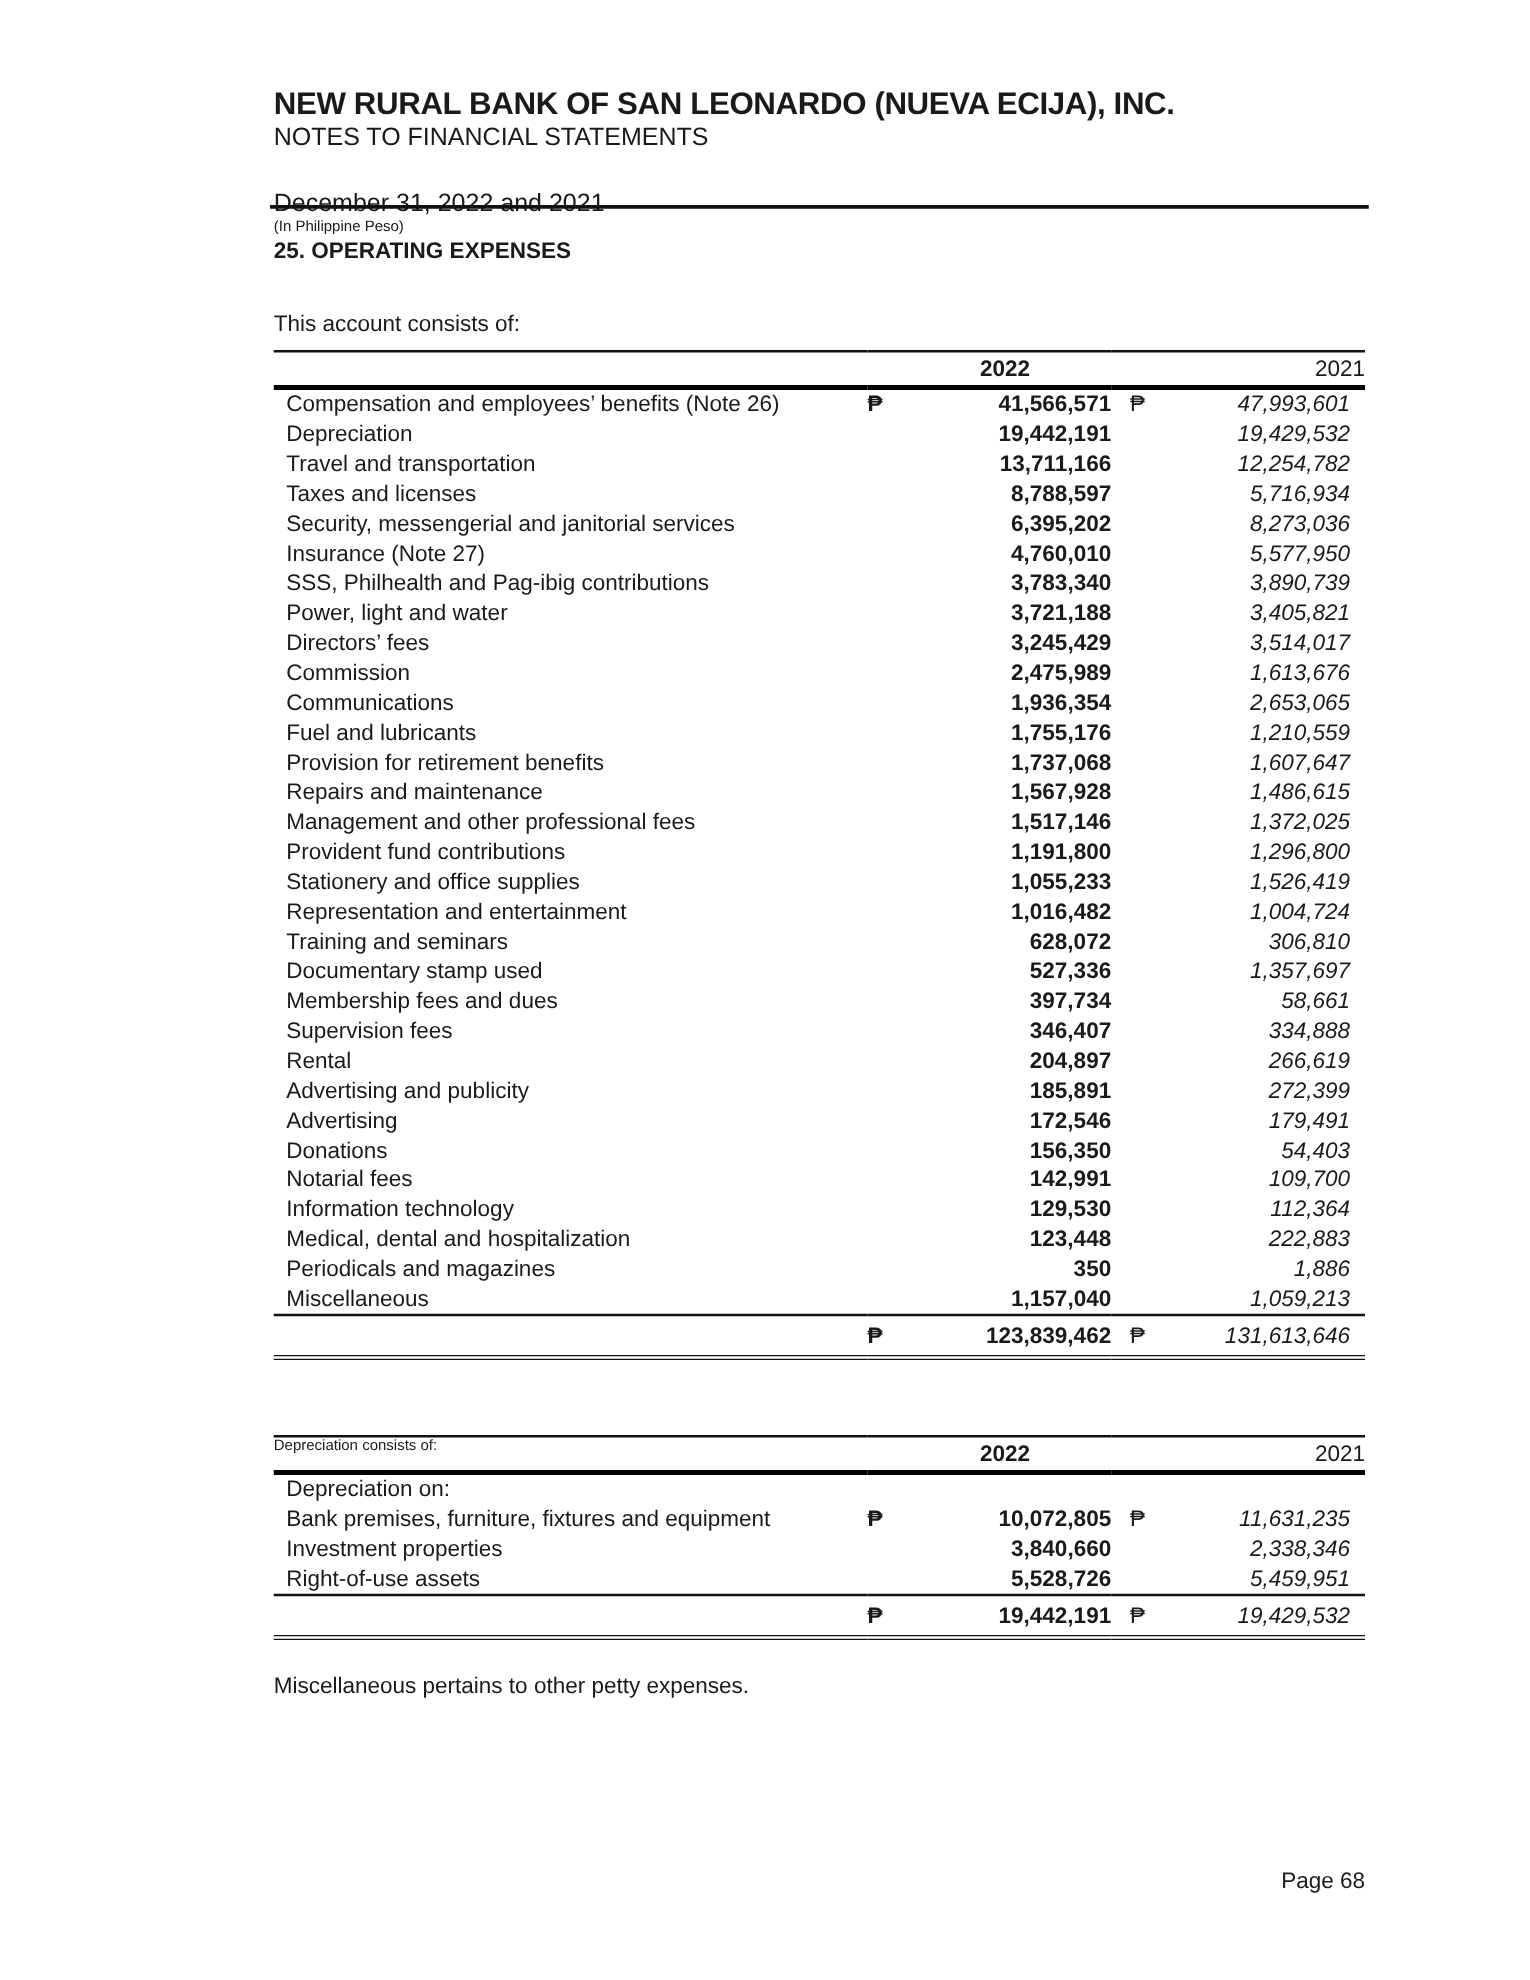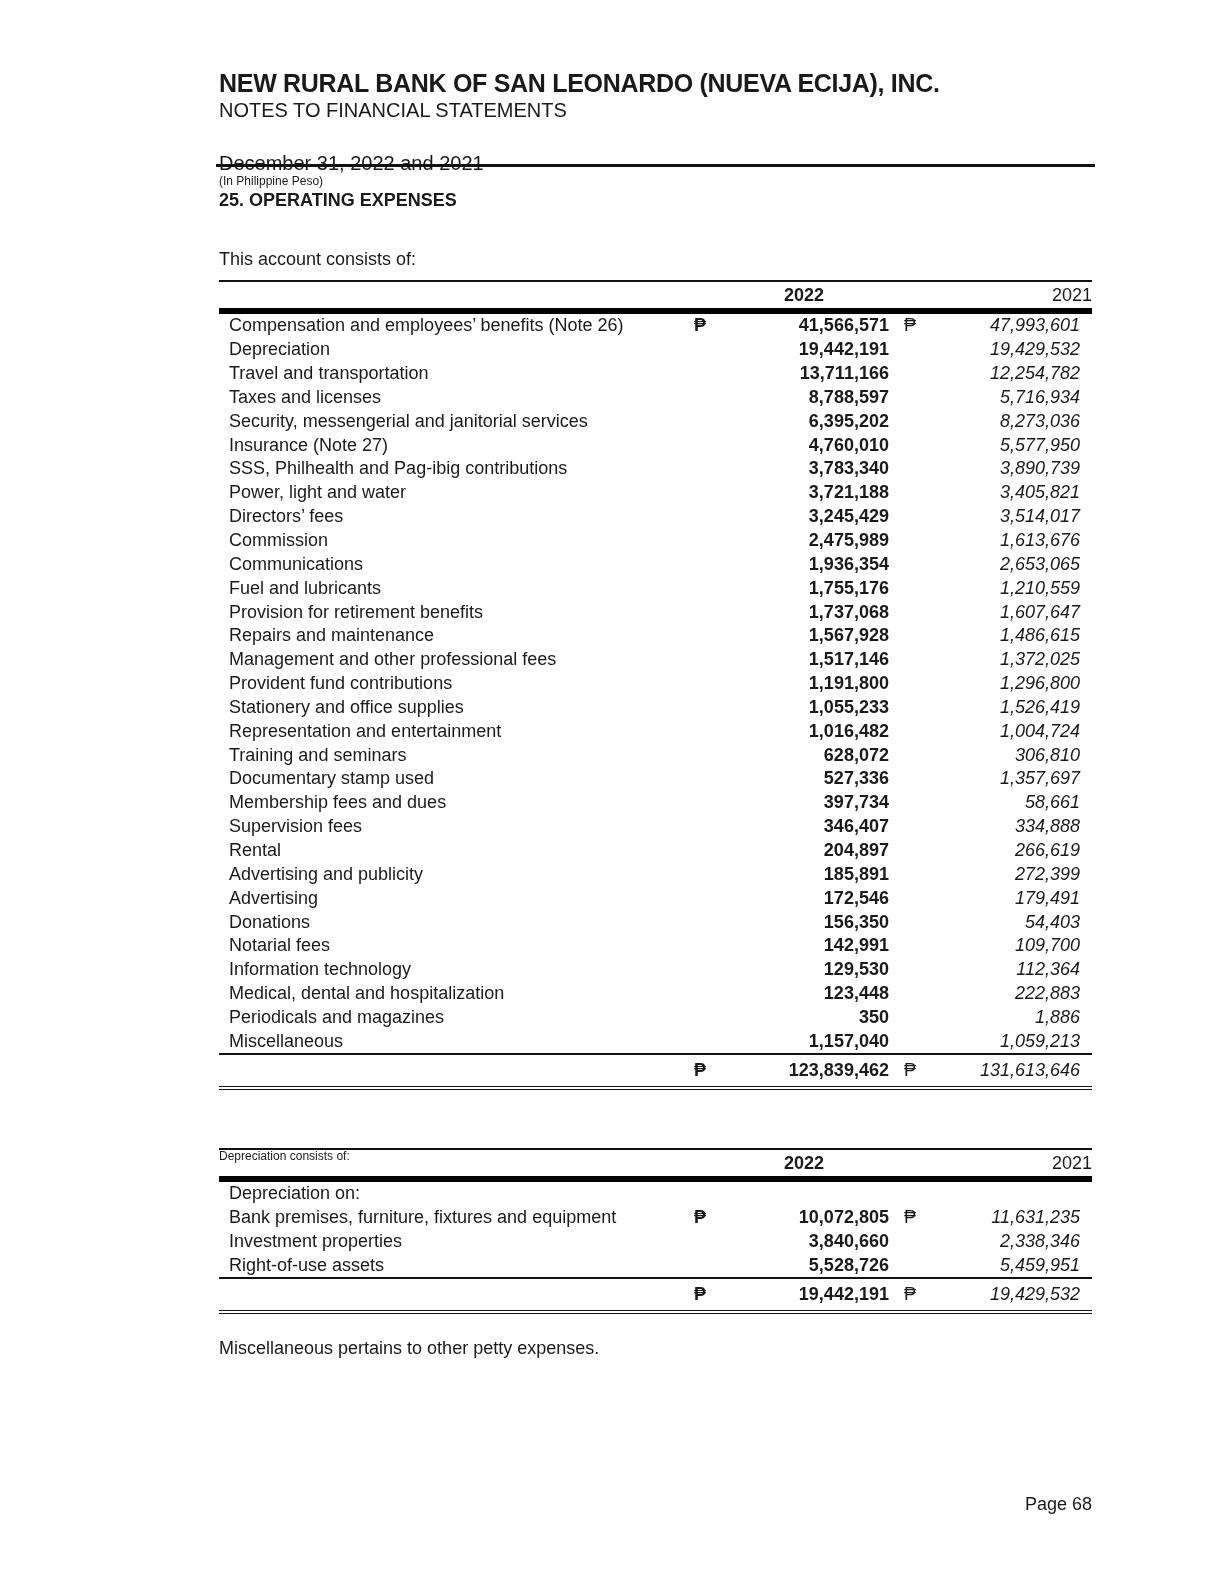--- a/index.html
+++ b/index.html
@@ -17,21 +17,21 @@
   .section-title { position: absolute; left: 219px; top: 190px; font-size: 18px; font-weight: bold; }
   .intro { position: absolute; left: 219px; top: 235px; font-size: 18px; margin-top: 14px; }
 
   table.fin { position: absolute; left: 219px; border-collapse: collapse; width: 873px; font-size: 18px; }
   table.fin td { padding: 0; height: 23.85px; line-height: 23px; white-space: nowrap; }
   table.fin .lbl { width: 465px; padding-left: 10px; }
   table.fin .cur1 { width: 50px; text-align: left; padding-left: 0; }
   table.fin .v22 { width: 145px; text-align: right; font-weight: bold; }
   table.fin .cur2 { width: 60px; text-align: left; padding-left: 15px; }
   table.fin .v21 { text-align: right; padding-right: 12px; font-style: italic; }
-  table.fin thead td { height: 26px; border-top: 2px solid #111; border-bottom: 6px solid #000000; }
+  table.fin thead td { height: 26px; border-top: 2px solid #111; border-bottom: 4px solid #000000; }
   table.fin thead .h22 { font-weight: bold; text-align: left; padding-left: 40px; }
   table.fin thead .h21 { text-align: left; padding-left: 88px; }
   table.fin tr.total td { height: 31px; border-top: 2px solid #111; border-bottom: 4px double #111; }
   #t1 { top: 280px; }
   #t2 { top: 1148px; }
   .after1 { position: absolute; left: 219px; top: 1103px; font-size: 12px; margin-top: 46px; }
   .misc-note { position: absolute; left: 219px; top: 1338px; font-size: 18px; }
   .page-num { position: absolute; right: 132px; top: 1494px; font-size: 18px; }
   .peso { font-weight: normal; }
   .peso.bold { font-weight: bold; }

